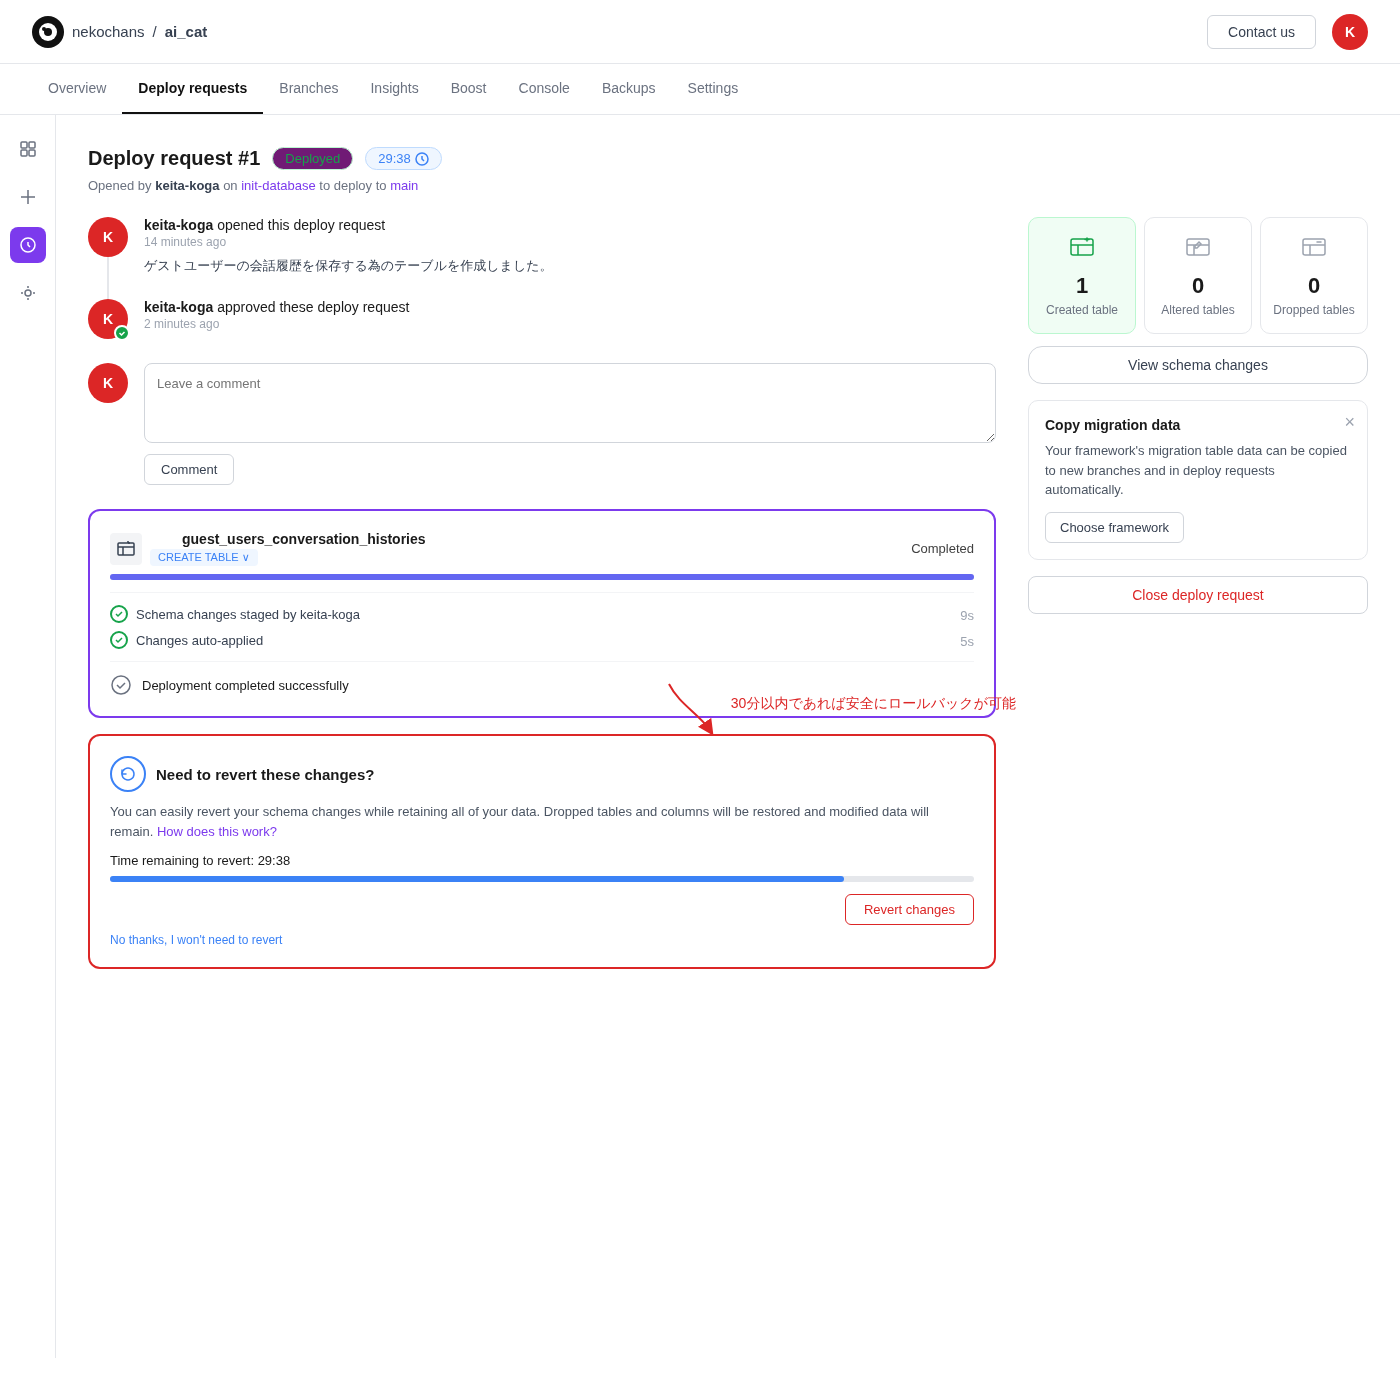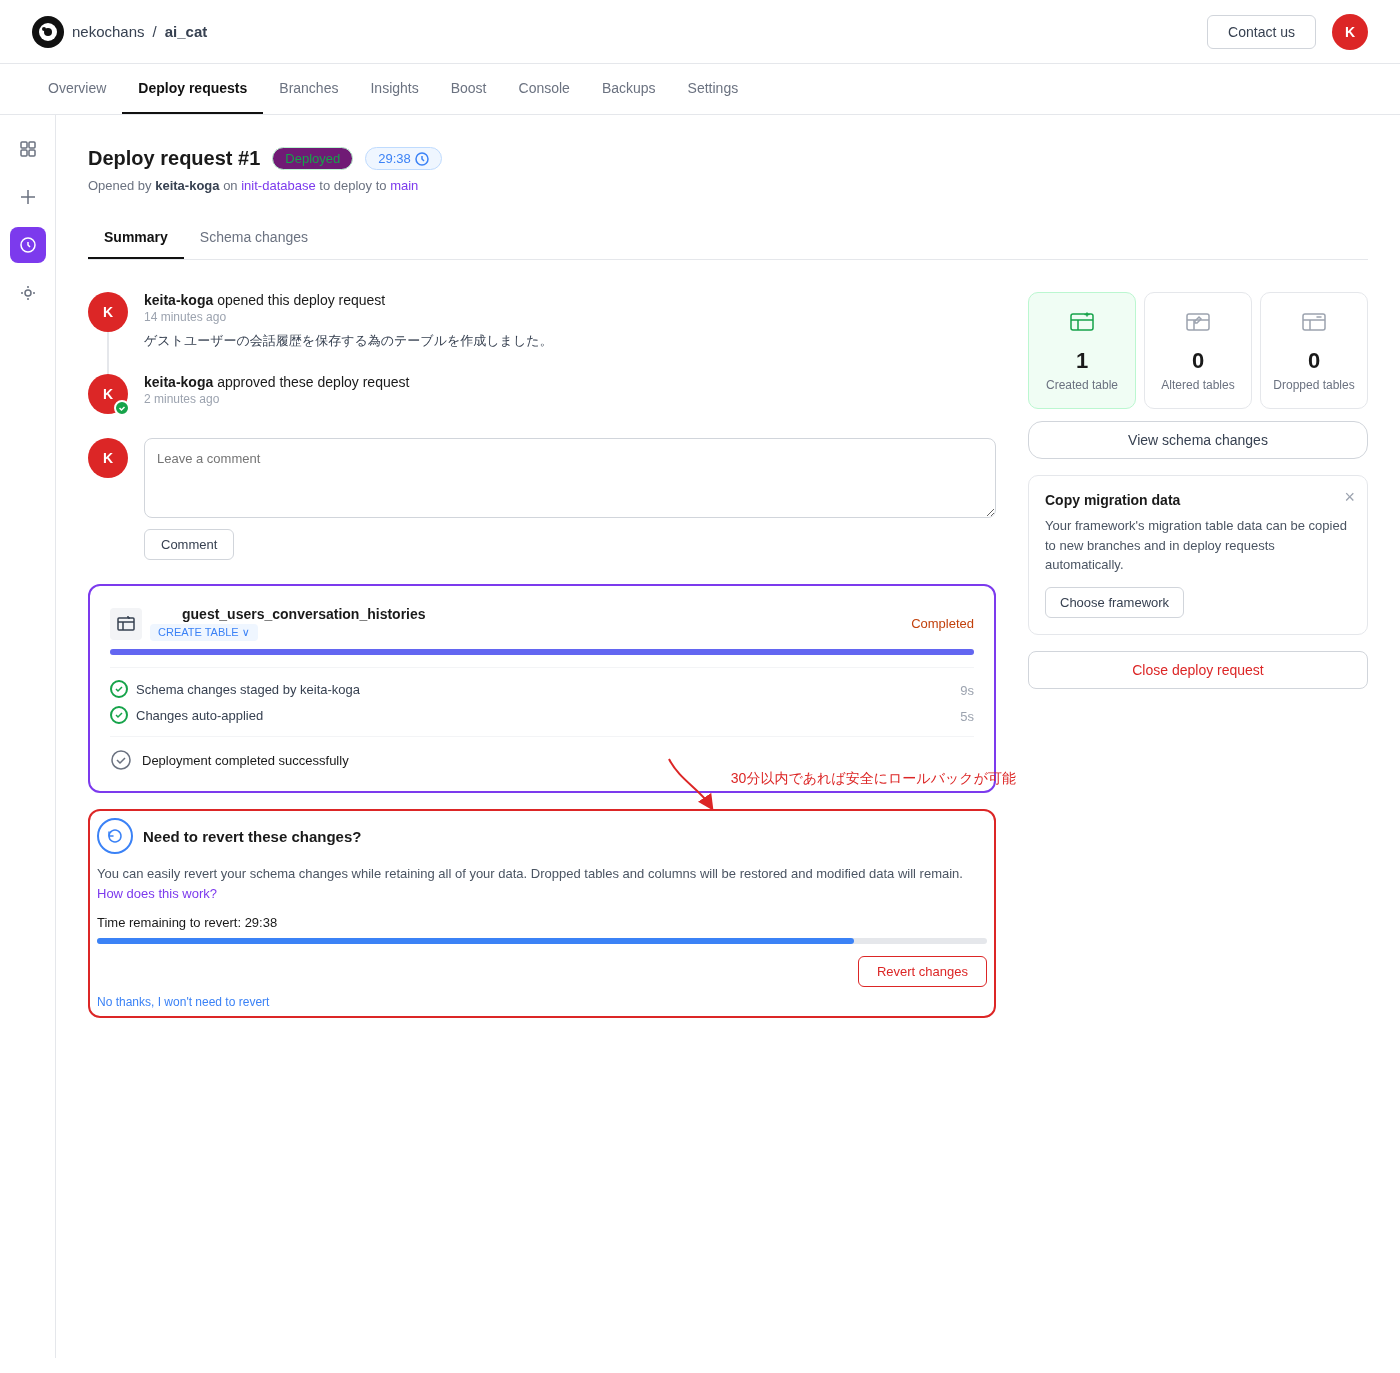--- a/index.html
+++ b/index.html
@@ -61,33 +61,33 @@
     .comment-textarea { width: 100%; height: 80px; border: 1px solid #d1d5db; border-radius: 8px; padding: 12px; font-size: 13px; color: #6b7280; resize: vertical; outline: none; font-family: inherit; }
     .comment-btn { margin-top: 8px; border: 1px solid #d1d5db; border-radius: 6px; padding: 7px 16px; background: #fff; cursor: pointer; font-size: 13px; font-weight: 500; color: #374151; }
 
     
     .migration-card { border: 2px solid #7c3aed; border-radius: 12px; padding: 20px; margin-bottom: 16px; }
     .migration-header { display: flex; align-items: center; justify-content: space-between; margin-bottom: 8px; }
     .migration-title { display: flex; align-items: center; gap: 8px; }
     .migration-title .table-icon { width: 32px; height: 32px; background: #f3f4f6; border-radius: 4px; display: flex; align-items: center; justify-content: center; }
     .migration-name { font-weight: 600; font-size: 14px; margin-left: 32px; }
     .create-table-badge { background: #eff6ff; color: #3b82f6; font-size: 11px; padding: 2px 8px; border-radius: 4px; margin-top: 2px; display: inline-block; }
-    .completed-label { color: #c2410c; font-size: 13px; }
+    .completed-label { color: #404040; font-size: 13px; }
     .progress-bar-wrap { height: 6px; background: #e5e7eb; border-radius: 3px; margin-top: 8px; }
     .progress-bar { height: 6px; background: #6366f1; border-radius: 3px; width: 100%; }
     .migration-steps { margin-top: 12px; border-top: 1px solid #f3f4f6; padding-top: 12px; display: flex; flex-direction: column; gap: 8px; }
     .migration-step { display: flex; align-items: flex-end; justify-content: space-between; font-size: 13px; color: #374151; }
     .step-left { display: flex; align-items: center; gap: 8px; }
     .check-circle { width: 18px; height: 18px; border: 2px solid #16a34a; border-radius: 50%; display: flex; align-items: center; justify-content: center; }
 
     
     .deploy-success { border-top: 1px solid #f3f4f6; margin-top: 12px; padding-top: 12px; display: flex; align-items: center; gap: 10px; font-size: 13px; font-weight: 500; }
 
     
-    .revert-card { border: 2px solid #dc2626; border-radius: 12px; padding: 7px; }
+    .revert-card { border: 2px solid #dc2626; border-radius: 12px; padding: 20px; }
     .revert-header { display: flex; align-items: center; gap: 10px; margin-bottom: 10px; }
     .revert-icon { width: 36px; height: 36px; border: 2px solid #3b82f6; border-radius: 50%; display: flex; align-items: center; justify-content: center; color: #3b82f6; }
     .revert-title { font-weight: 600; font-size: 15px; }
     .revert-desc { font-size: 13px; color: #4b5563; margin-bottom: 12px; line-height: 1.5; }
     .revert-desc a { color: #7c3aed; text-decoration: none; }
     .revert-timer { font-size: 13px; font-weight: 500; margin-bottom: 8px; }
     .revert-progress { height: 6px; background: #e5e7eb; border-radius: 3px; margin-bottom: 12px; }
     .revert-progress-fill { height: 6px; background: #3b82f6; border-radius: 3px; width: 85%; }
     .revert-actions { display: flex; align-items: center; justify-content: space-between; }
     .revert-btn { border: 1px solid #dc2626; border-radius: 6px; padding: 7px 18px; background: #fff; color: #dc2626; cursor: pointer; font-size: 13px; font-weight: 500; }
@@ -196,24 +196,20 @@
             <circle cx="7" cy="7" r="6"></circle>
             <path d="M7 4v3l2 2"></path>
           </svg>
         </span>
       </div>
       <div class="deploy-meta">
         Opened by <strong>keita-koga</strong> on <a href="#">init-database</a> to deploy to <a href="#">main</a>
       </div>
     </div>
 
-    <div class="tabs">
-      <div class="tab active">Summary</div>
-      <div class="tab">Schema changes</div>
-    </div>
 
     <div class="two-col">
 
       <div class="left-col">
 
         <div class="activity">
           <div class="activity-item">
             <div style="position:relative; flex-shrink:0;">
               <div class="activity-avatar">K</div>
               <div class="activity-line"></div>

